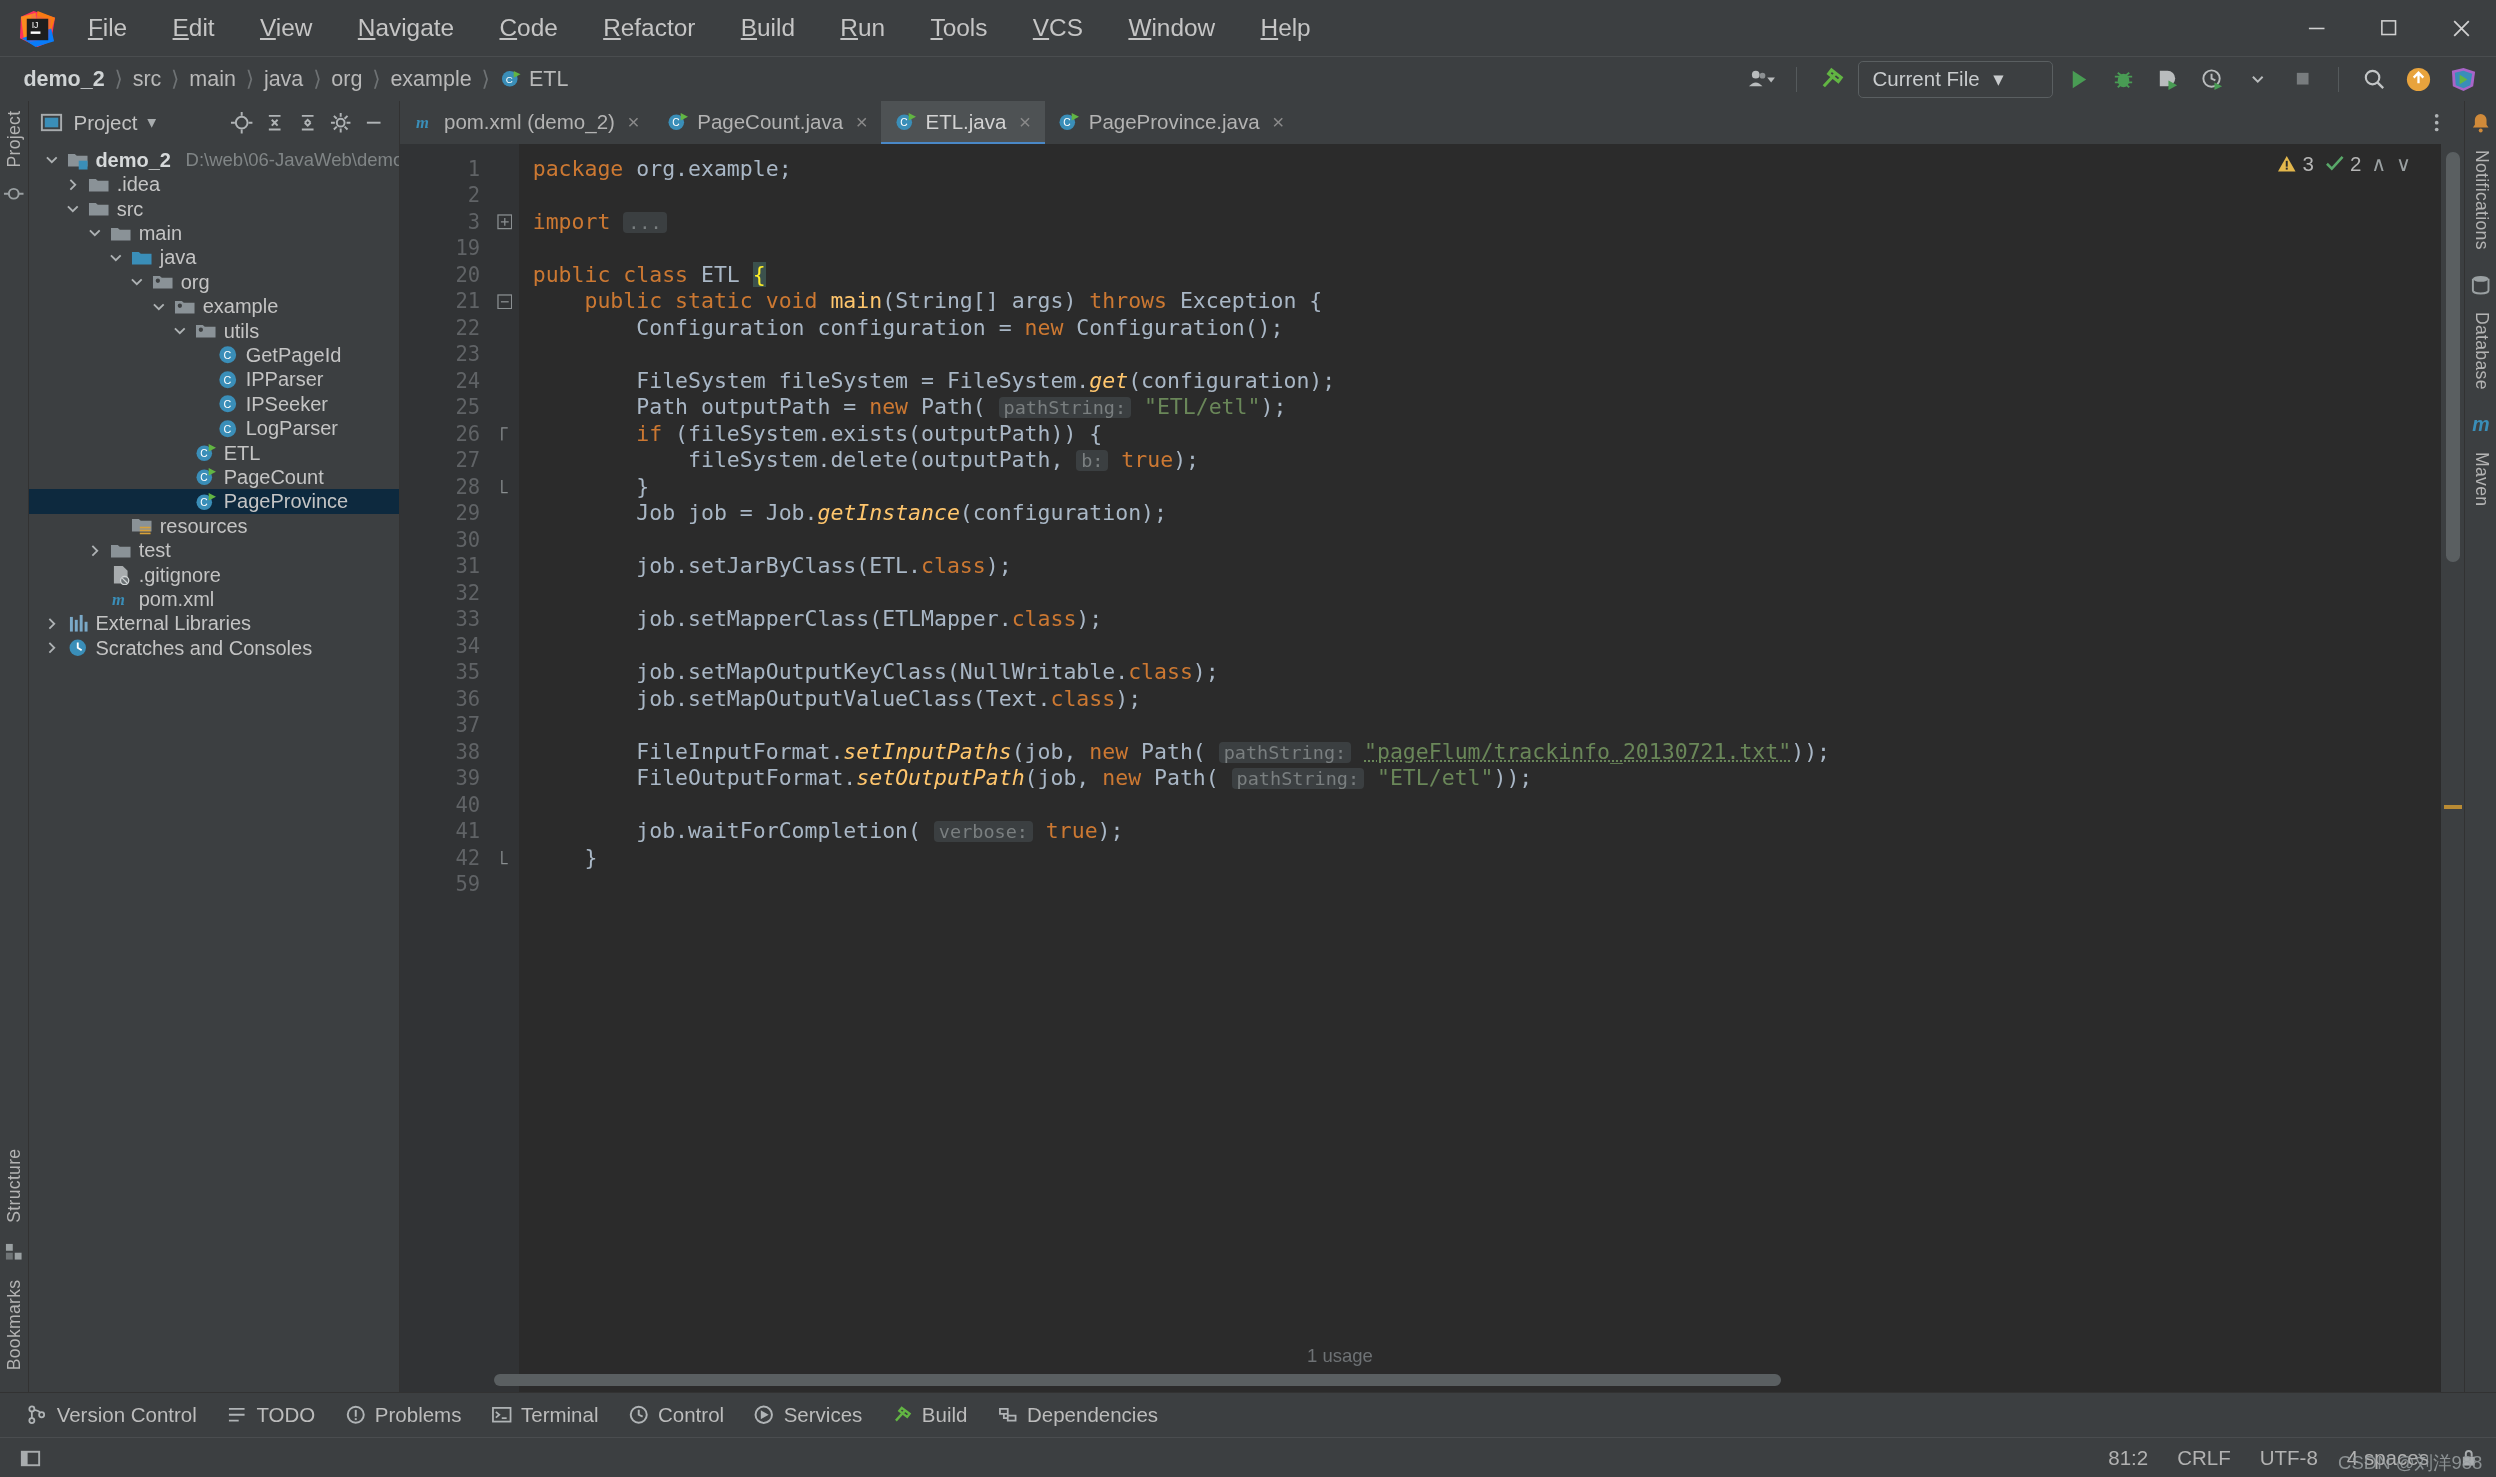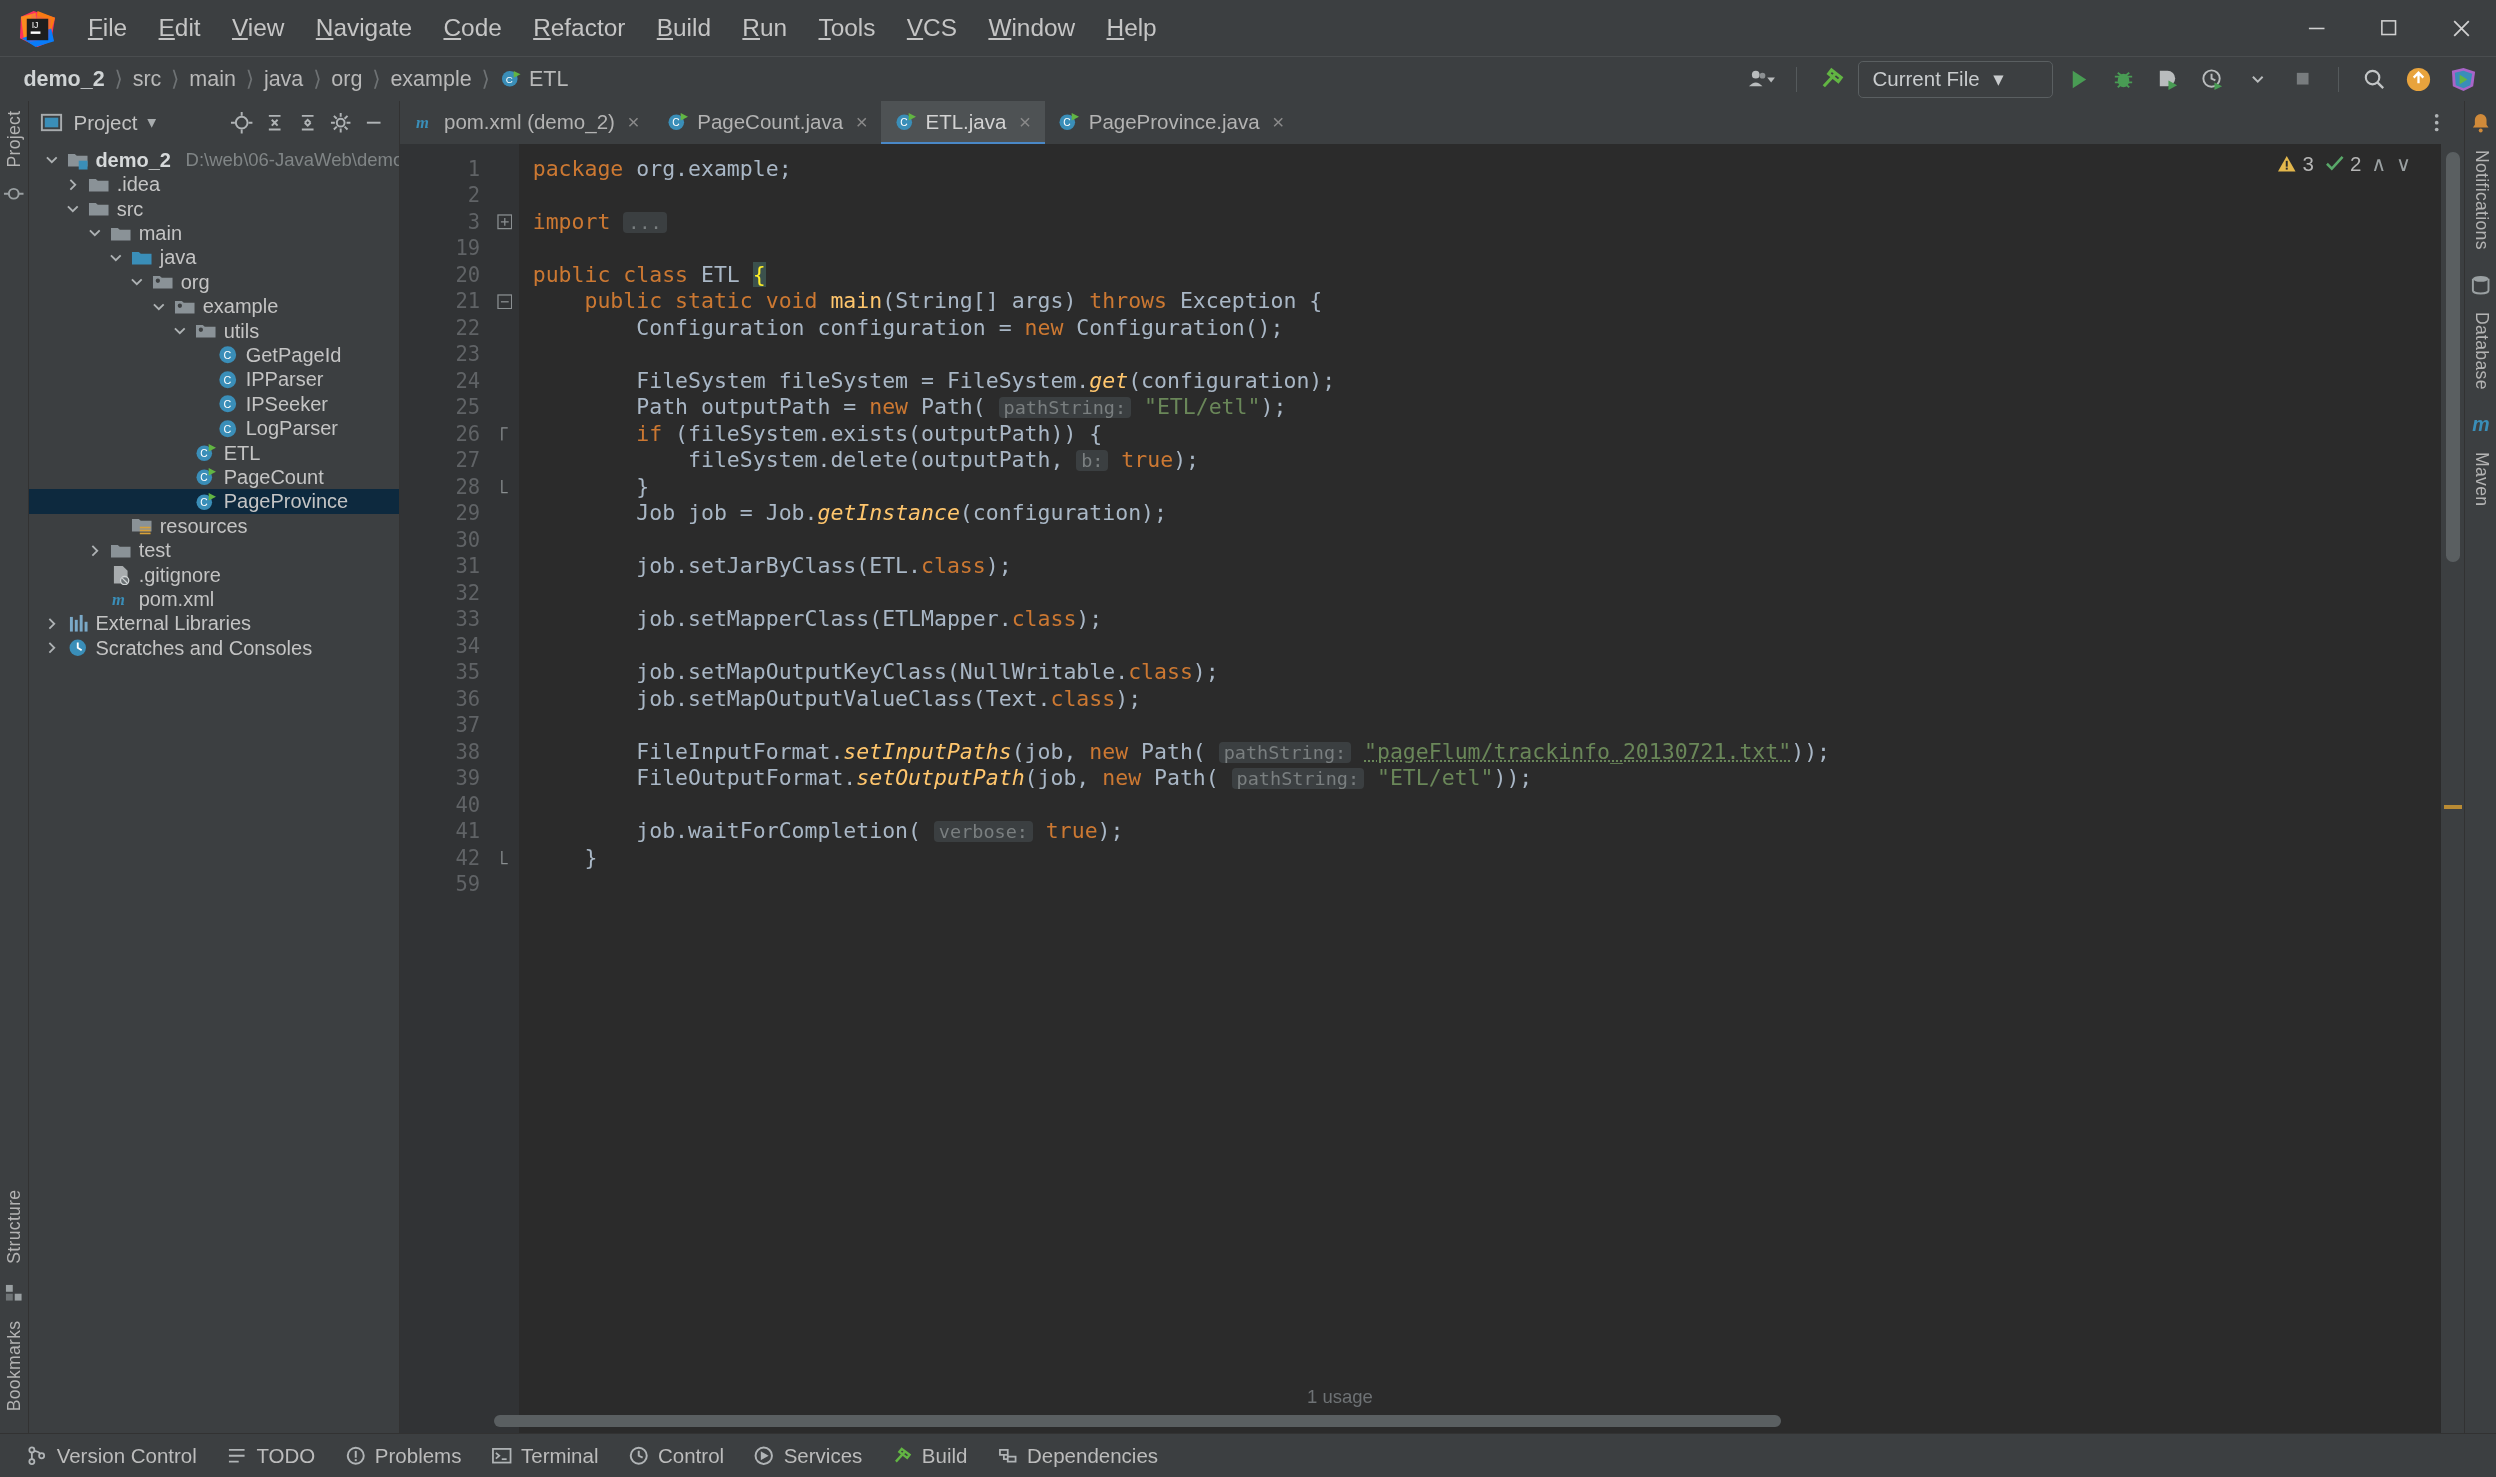--- a/index.html
+++ b/index.html
@@ -11,21 +11,21 @@
     color: #bbbbbb;
   }
   .app { width: 2497px; height: 1478px; display: flex; flex-direction: column; background: #3c3f41; }
 
   
   .titlebar {
     height: 56px; background: #3c3f41; display: flex; align-items: center;
     flex-shrink: 0; position: relative;
   }
   .ij-logo { width: 39px; height: 39px; margin-left: 17.6px; margin-right: 17.6px; position: relative; flex-shrink: 0; }
-  .menu { display: flex; align-items: center; gap: 4px; justify-content: space-between; }
+  .menu { display: flex; align-items: center; gap: 18px; justify-content: space-between; }
   .menu-item {
     font-size: 24.4px; color: #c5c5c5; padding: 5.9px 13.7px; cursor: default; white-space: nowrap;
   }
   .menu-item .mn { text-decoration: underline; }
   .win-title {
     position: absolute; left: 0; right: 0; text-align: center;
     font-size: 23.4px; color: #b0b0b0; pointer-events: none;
   }
   .win-controls { margin-left: auto; display: flex; align-items: center; gap: 0; z-index: 2; }
   .win-btn { width: 72px; height: 56px; display: flex; align-items: center; justify-content: center; }
@@ -910,14 +910,35 @@
         <span style="display: inline-flex;">
           <svg width="21.5" height="21.5" viewBox="0 0 22 22">
             <path d="M3 5 h8 v5 h-8z M11 12 h8 v5 h-8z" fill="none" stroke="#b0b4b6" stroke-width="1.8"></path>
             <path d="M7 10 V14.5 H11" stroke="#b0b4b6" stroke-width="1.8" fill="none"></path>
           </svg>
         </span>
         <span>Dependencies</span>
       </div>
     </div>
 
+  <div class="statusbar">
+    <span style="width:25px;height:25px;display:inline-flex">
+      <svg width="25" height="25" viewBox="0 0 26 26">
+          <rect x="4" y="6" width="18" height="14" fill="none" stroke="#a8acae" stroke-width="2"></rect>
+          <rect x="4" y="6" width="6" height="14" fill="#a8acae"></rect>
+        </svg>
+    </span>
+    <span class="sb-right">
+      <span class="sb-item">81:2</span>
+      <span class="sb-item">CRLF</span>
+      <span class="sb-item">UTF-8</span>
+      <span class="sb-item">4 spaces</span>
+      <span style="width:21.5px;height:21.5px;display:inline-block">
+        <svg width="21.5" height="21.5" viewBox="0 0 22 22">
+            <rect x="5" y="10" width="12" height="9" fill="#a8acae"></rect>
+            <path d="M8 10 V7 a3 3 0 0 1 6 0 v3" fill="none" stroke="#a8acae" stroke-width="2"></path>
+          </svg>
+      </span>
+    </span>
+    <span class="watermark">CSDN @刘洋988</span>
+  </div>
 </div>
 
 
 </body></html>

